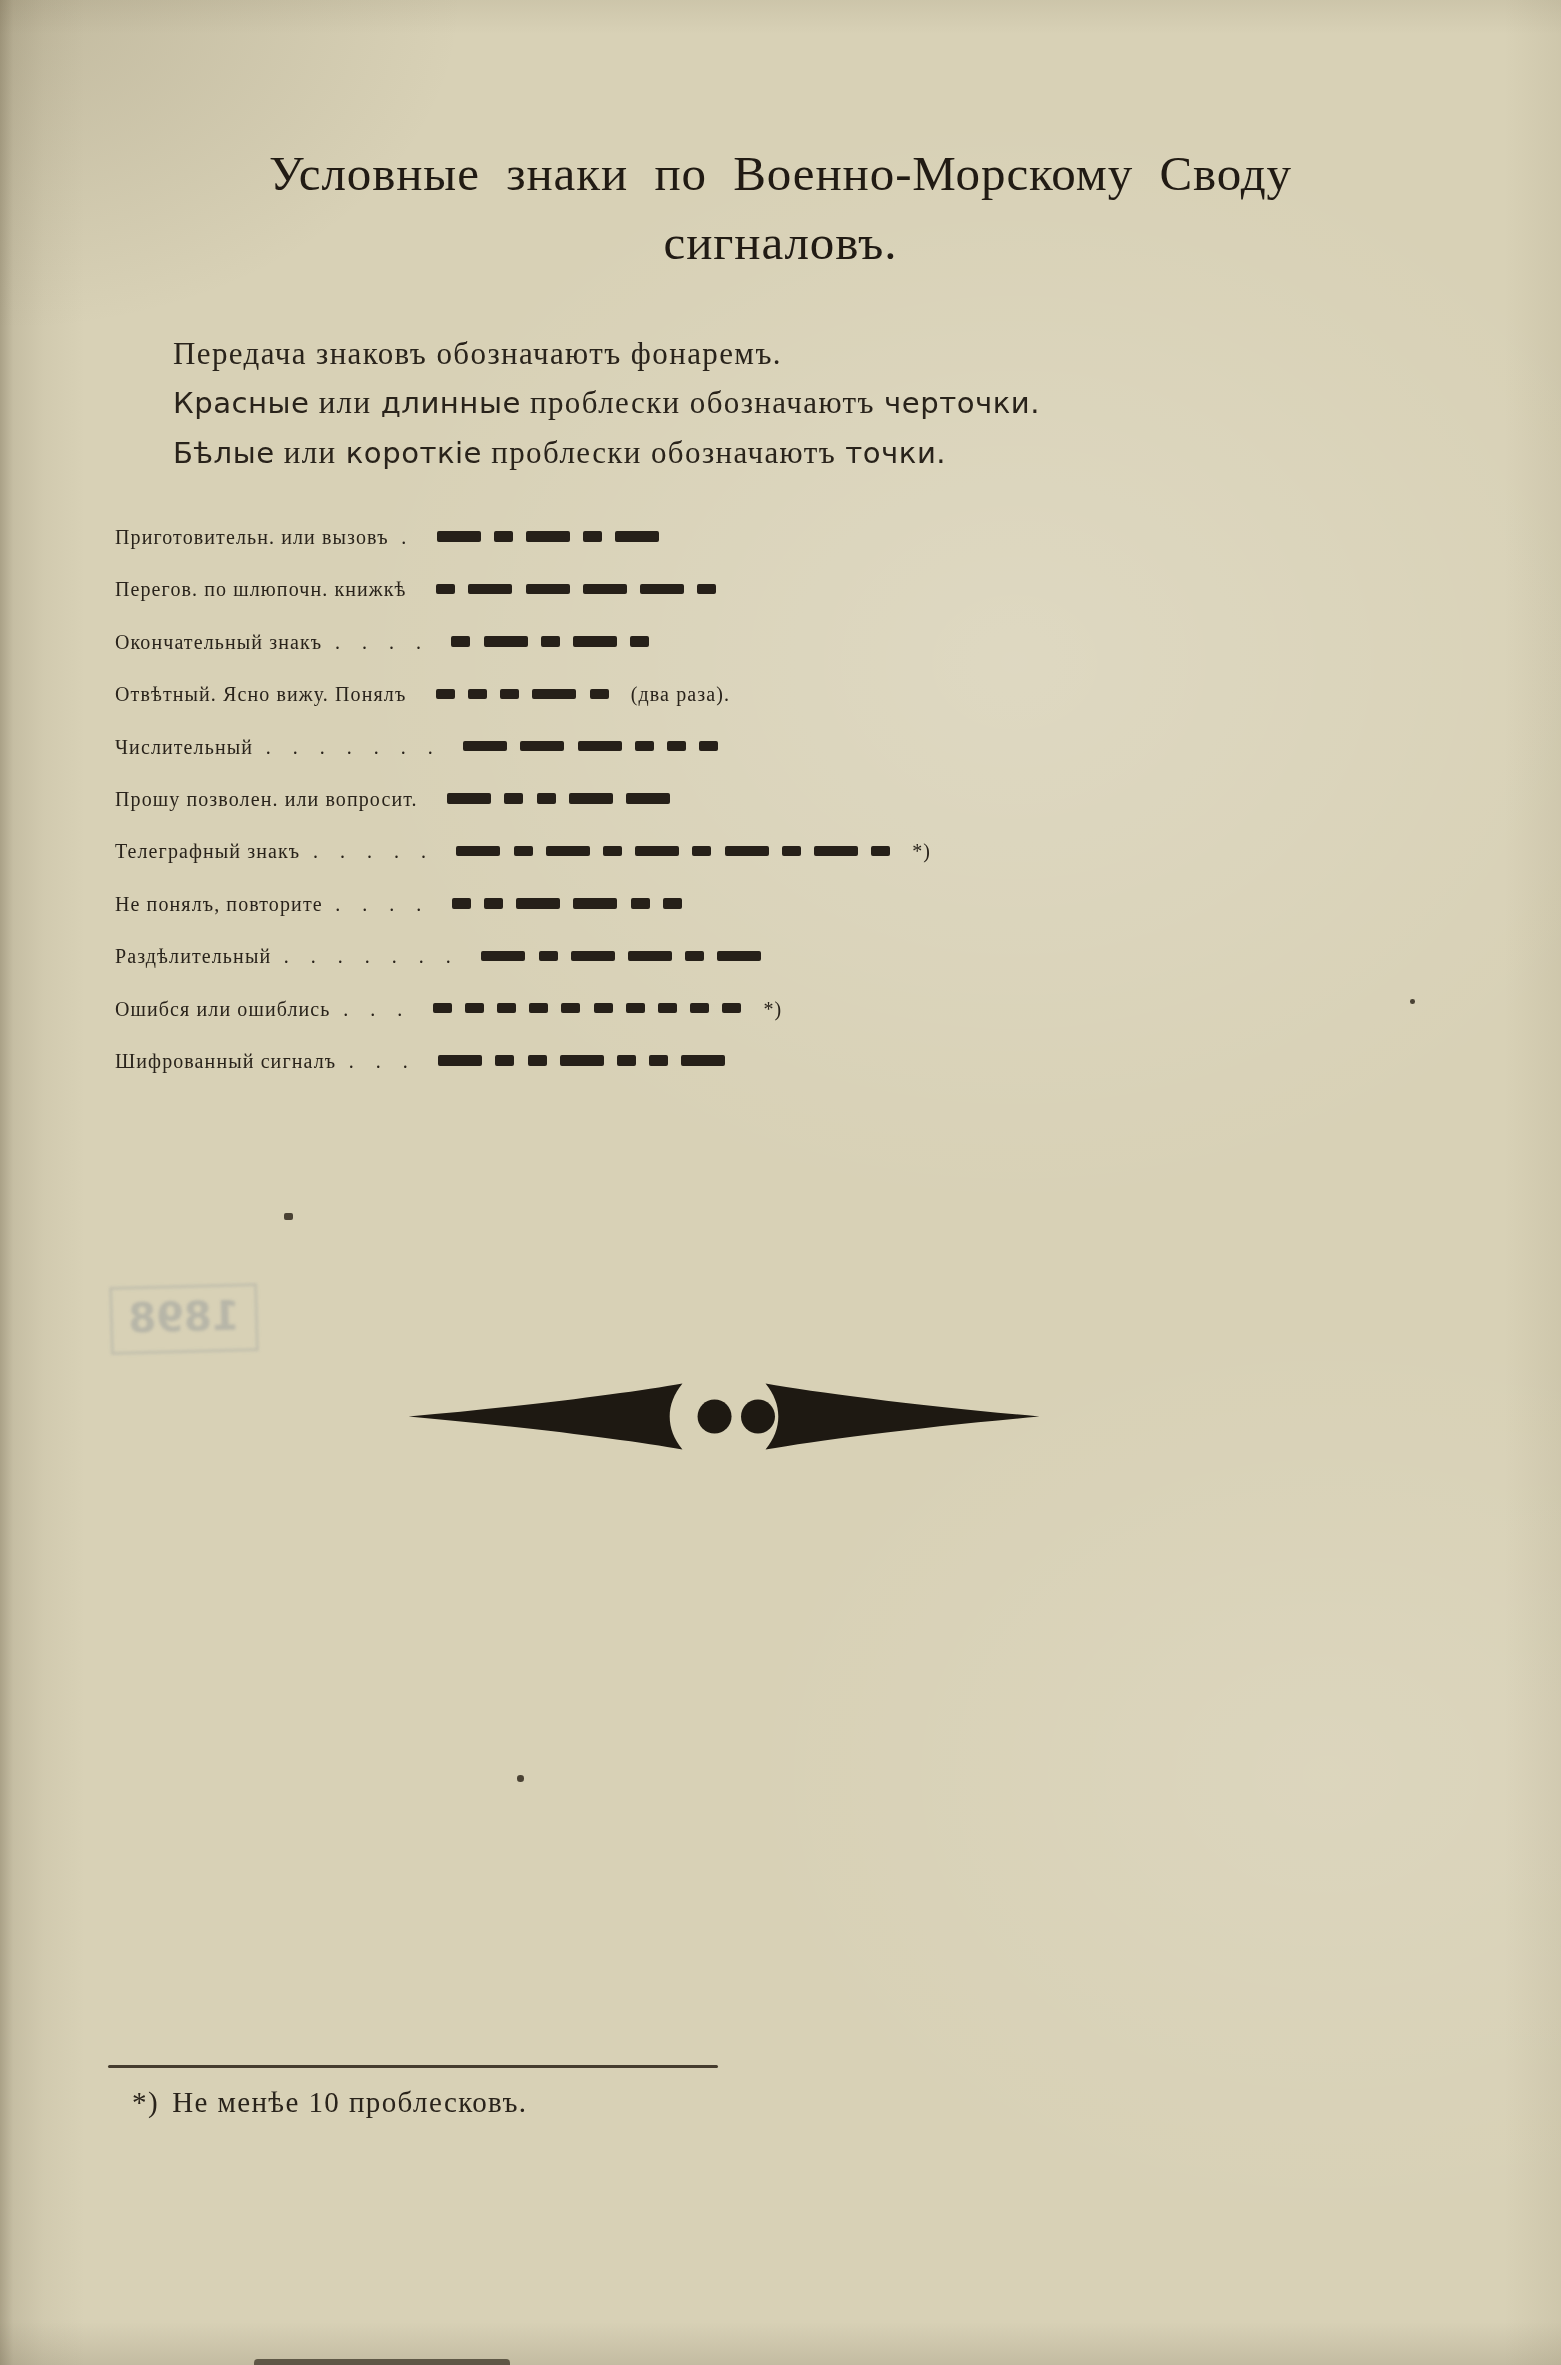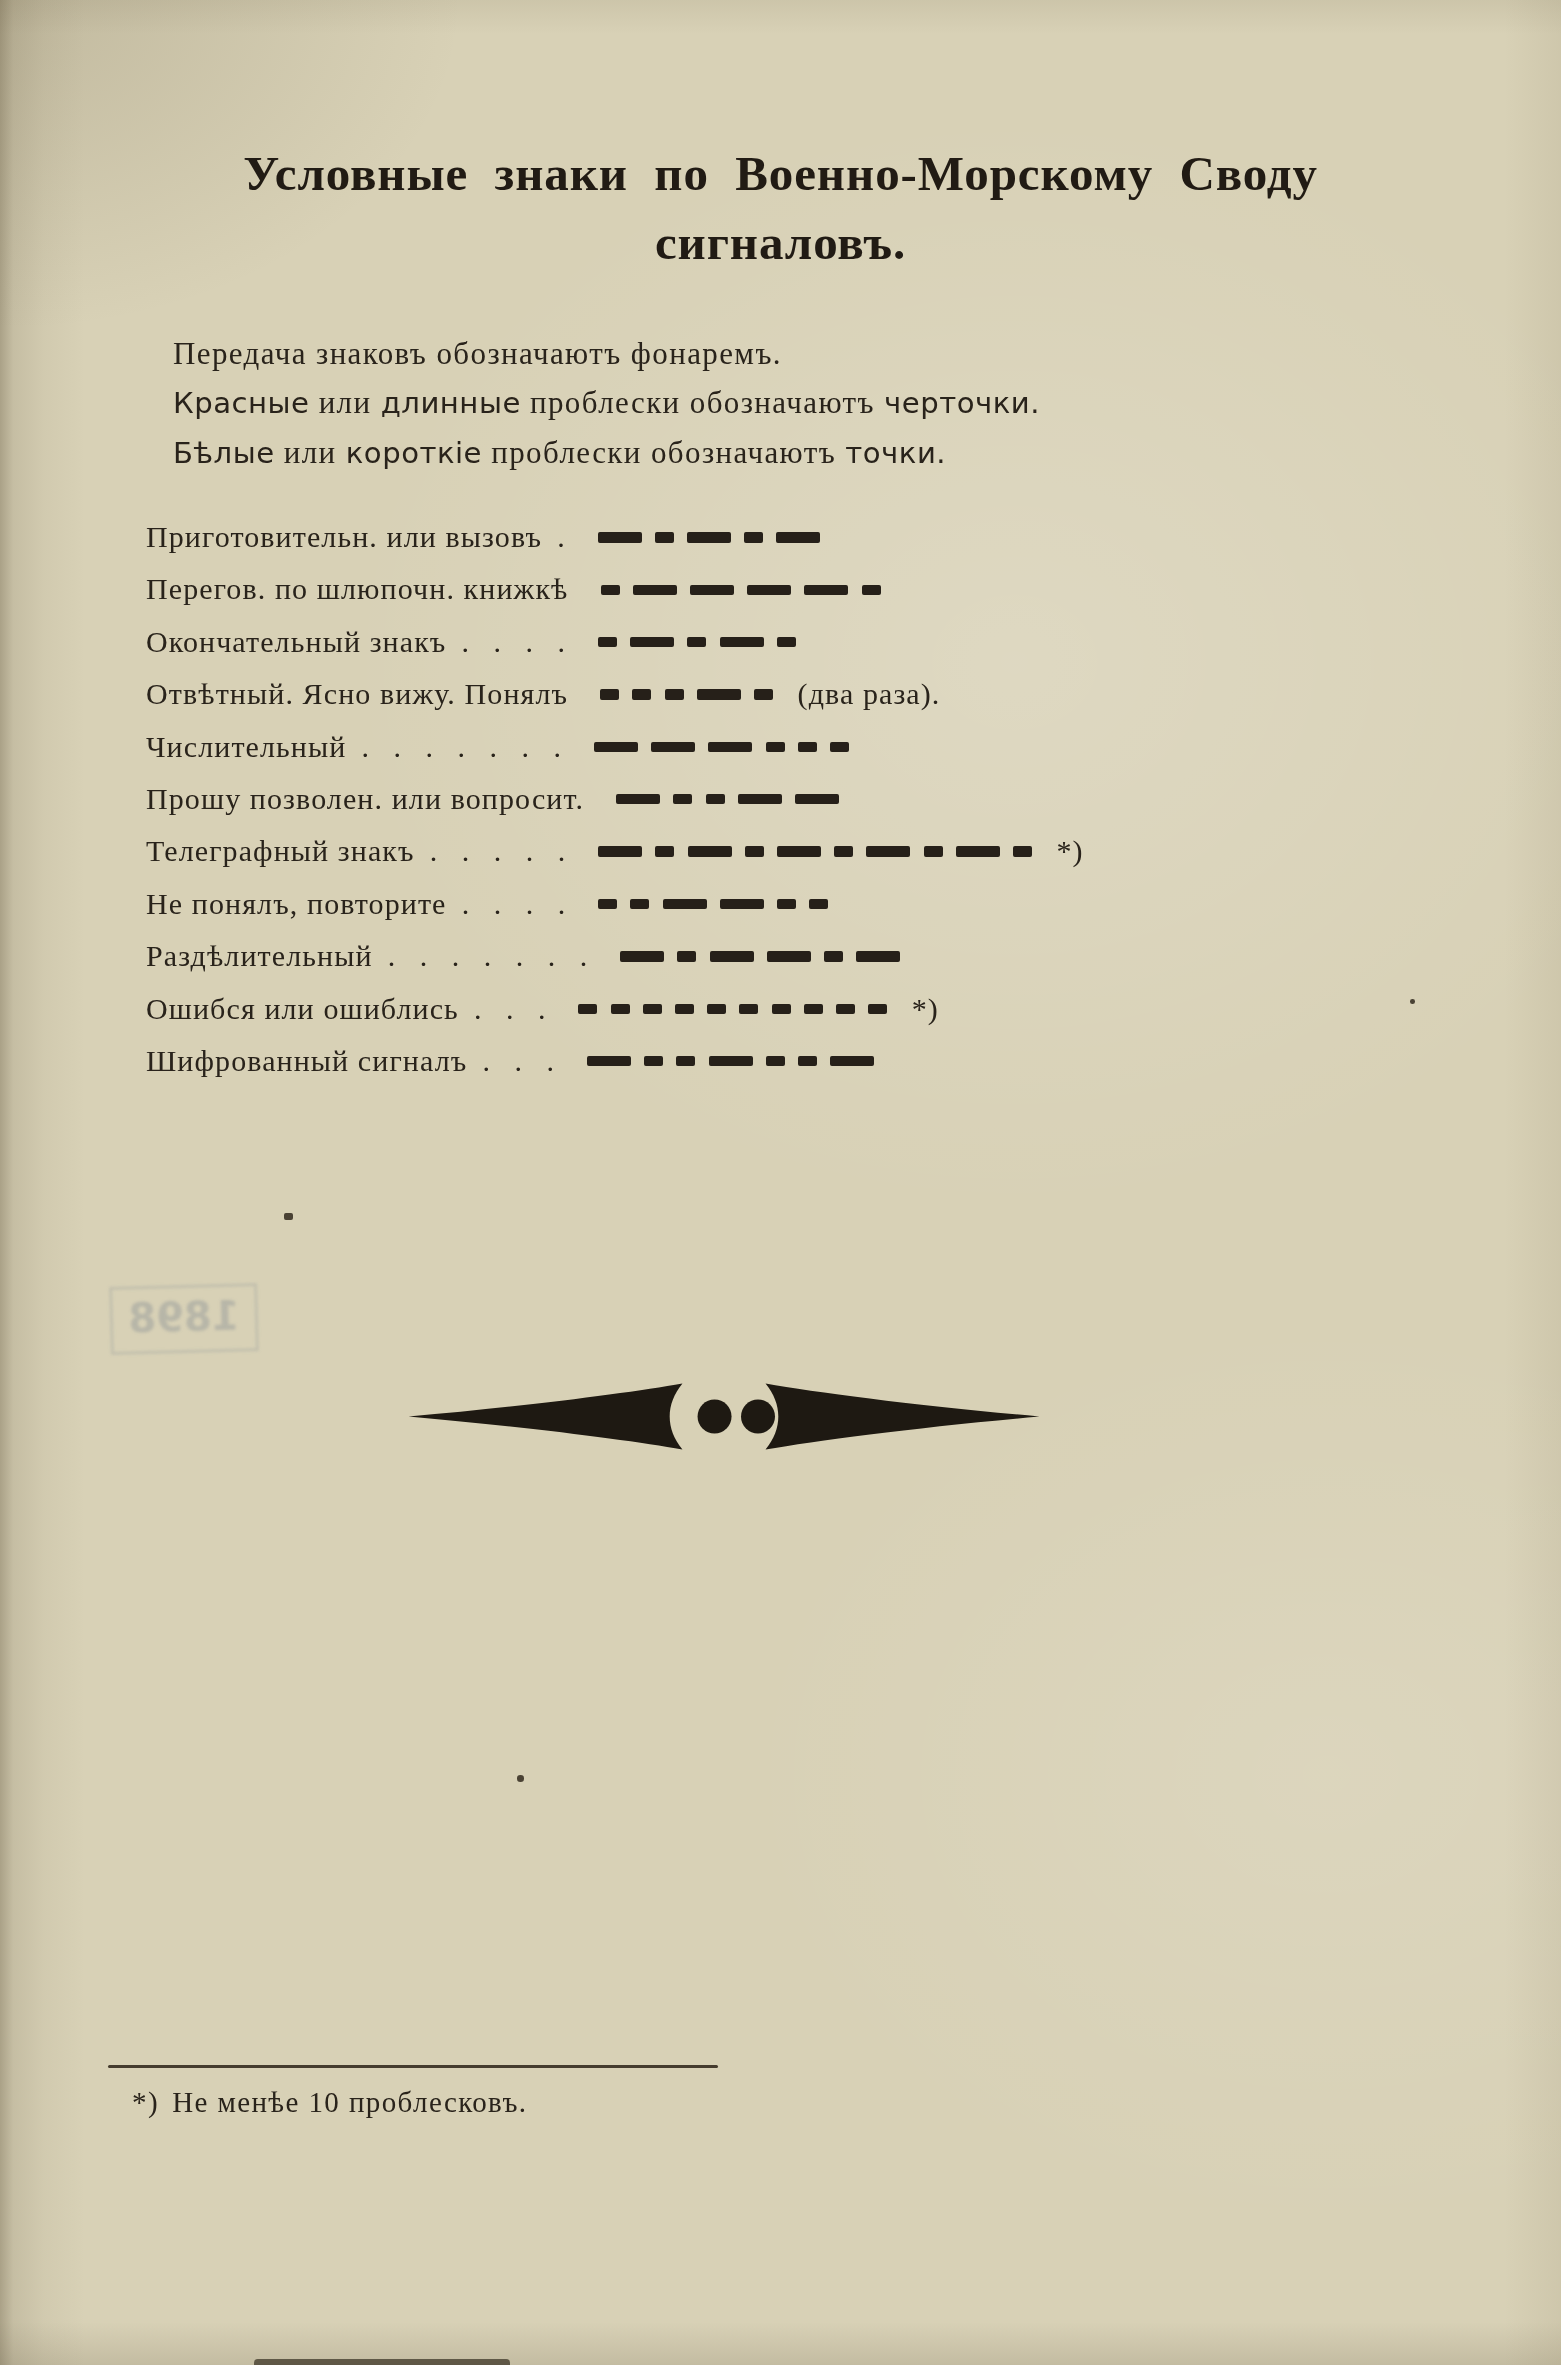--- a/index.html
+++ b/index.html
@@ -20,21 +20,21 @@
       radial-gradient(662px 473px at 0% 0%, rgba(90,78,52,0.18), transparent 70%),
       linear-gradient(90deg, rgba(84,72,48,0.35) 0px, rgba(84,72,48,0.14) 13.2px, rgba(84,72,48,0.05) 44px, transparent 85px),
       linear-gradient(270deg, rgba(120,108,80,0.10) 0px, transparent 57px),
       linear-gradient(0deg, rgba(84,74,52,0.16) 0px, transparent 44px),
       linear-gradient(180deg, rgba(104,92,64,0.10) 0px, transparent 34px);
   }
   
   .title{
     position:absolute;top:106px;left:0;right:0;
     text-align:center;
-    font-weight:700;
+    font-weight:400;
     font-size:49px;
     line-height:1.42;
     letter-spacing:0.9px;
     word-spacing:13.2px;
     color:#211b14;
   }
   
   .intro{
     position:absolute;top:329px;left:173px;right:114px;
     font-size:31px;
@@ -45,23 +45,22 @@
   }
   .intro b{
     font-family:"DejaVu Sans", sans-serif;
     font-weight:400;
     font-size:0.94em;
     letter-spacing:0.5px;
   }
   
   .signal-list{
     position:absolute;top:516px;left:115px;right:57px;
-    font-size:30px;
+    font-size:20px;
     color:#29231b;
-    margin-left:31px;
   }
   .signal-row{
     white-space:nowrap;
     line-height:42px;
     margin-bottom:10.4px;
   }
   .signal-row .label{letter-spacing:1.1px;}
   .signal-row .leader{
     letter-spacing:8.5px;
     margin-left:7.6px;

